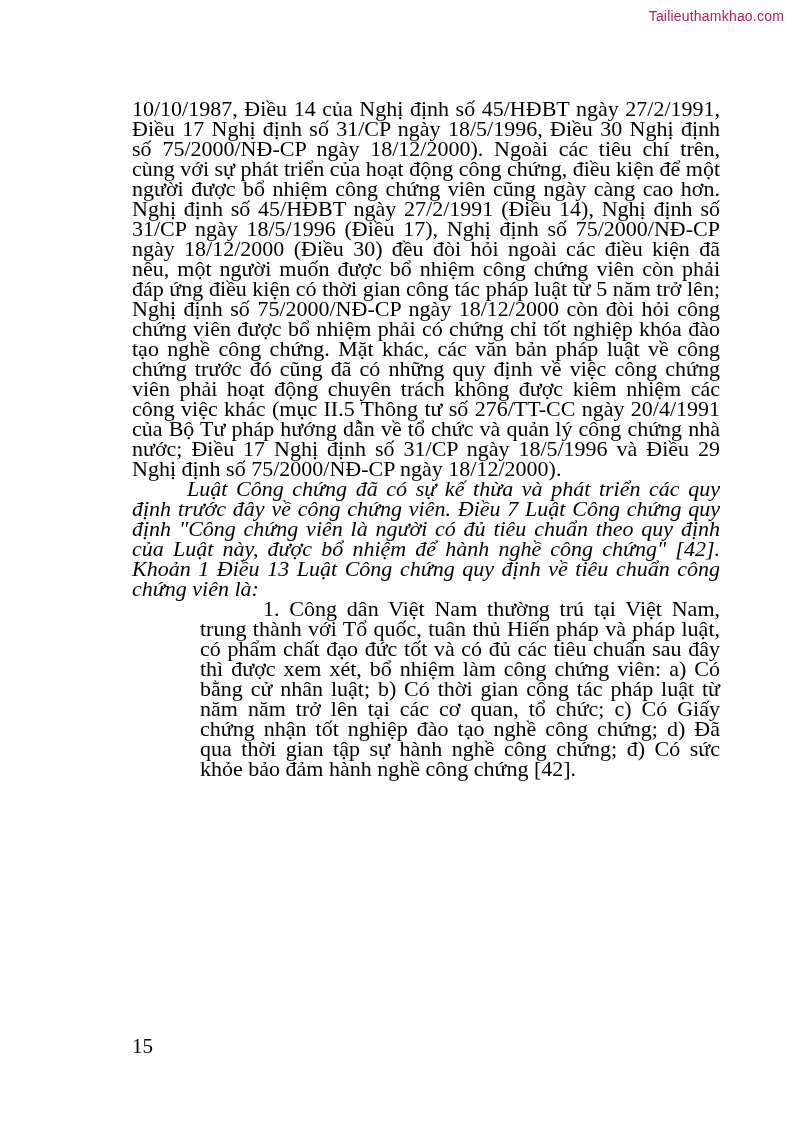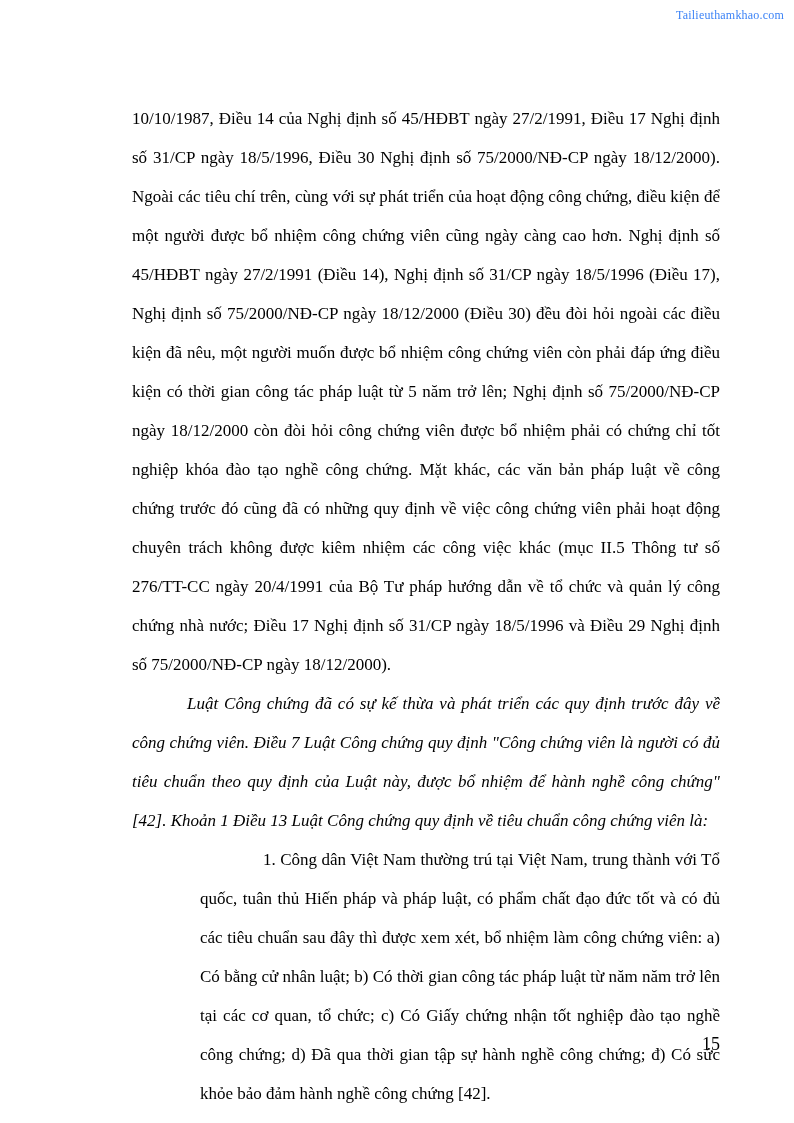--- a/index.html
+++ b/index.html
@@ -14,54 +14,54 @@
     background: #ffffff;
     margin: 0 auto;
     overflow: hidden;
     font-family: "Liberation Serif", "DejaVu Serif", serif;
     color: #000000;
   }
   .watermark {
     position: absolute;
     top: 8px;
     right: 10px;
-    font-family: Liberation Serif, serif;
-    font-size: 12px;
-    color: #3b82f6;
+    font-family: Liberation Sans, sans-serif;
+    font-size: 14px;
+    color: #be185d;
     letter-spacing: 0.2px;
   }
   .content {
     position: absolute;
     left: 132px;
     top: 99px;
     width: 588px;
-    font-size: 17px;
-    line-height: 39px;
+    font-size: 22px;
+    line-height: 20px;
     text-align: justify;
     text-justify: inter-word;
   }
   .content p {
     margin: 0;
     padding: 0;
   }
   .para-first-indent {
     text-indent: 55px;
     font-style: italic;
   }
   .block-quote {
     margin-left: 68px !important;
     text-indent: 63px;
   }
   .page-number {
     position: absolute;
     left: 132px;
     top: 1034px;
     width: 588px;
-    text-align: right;
-    font-size: 18px;
+    text-align: left;
+    font-size: 21px;
   }
 </style>
 </head>
 <body>
 
 <div class="page">
 
   <div class="watermark">Tailieuthamkhao.com</div>
 
   <div class="content">

